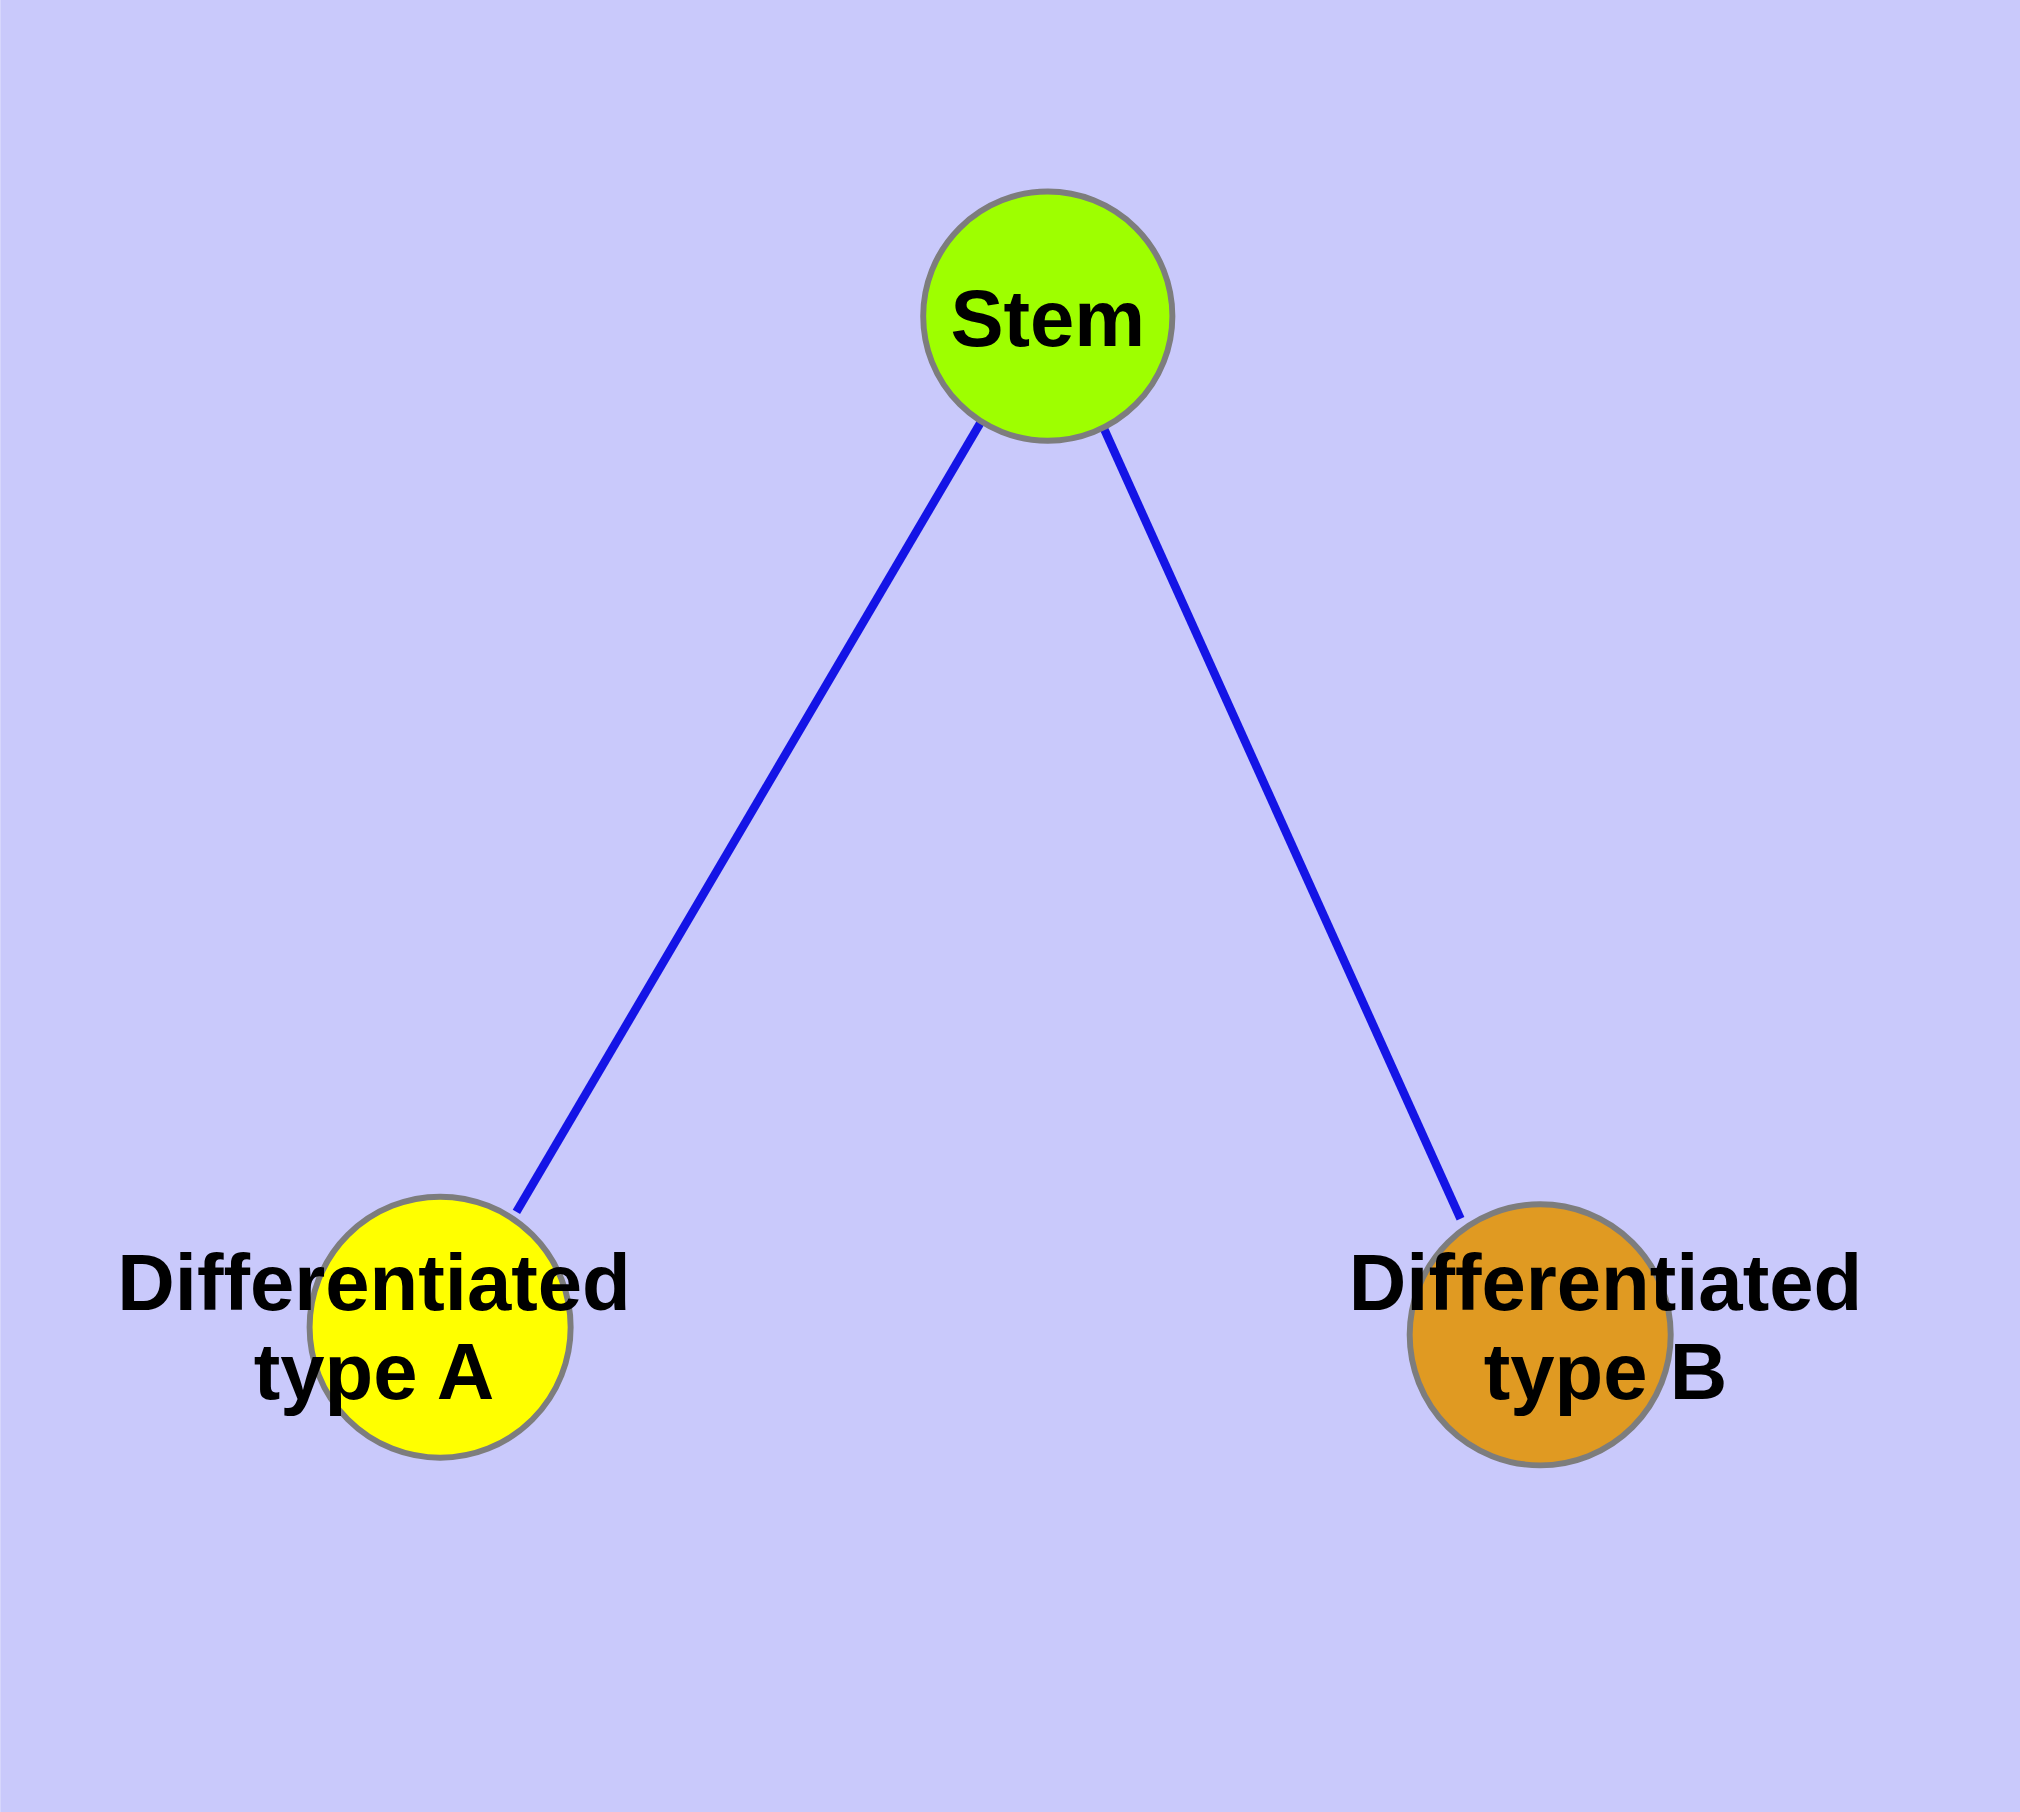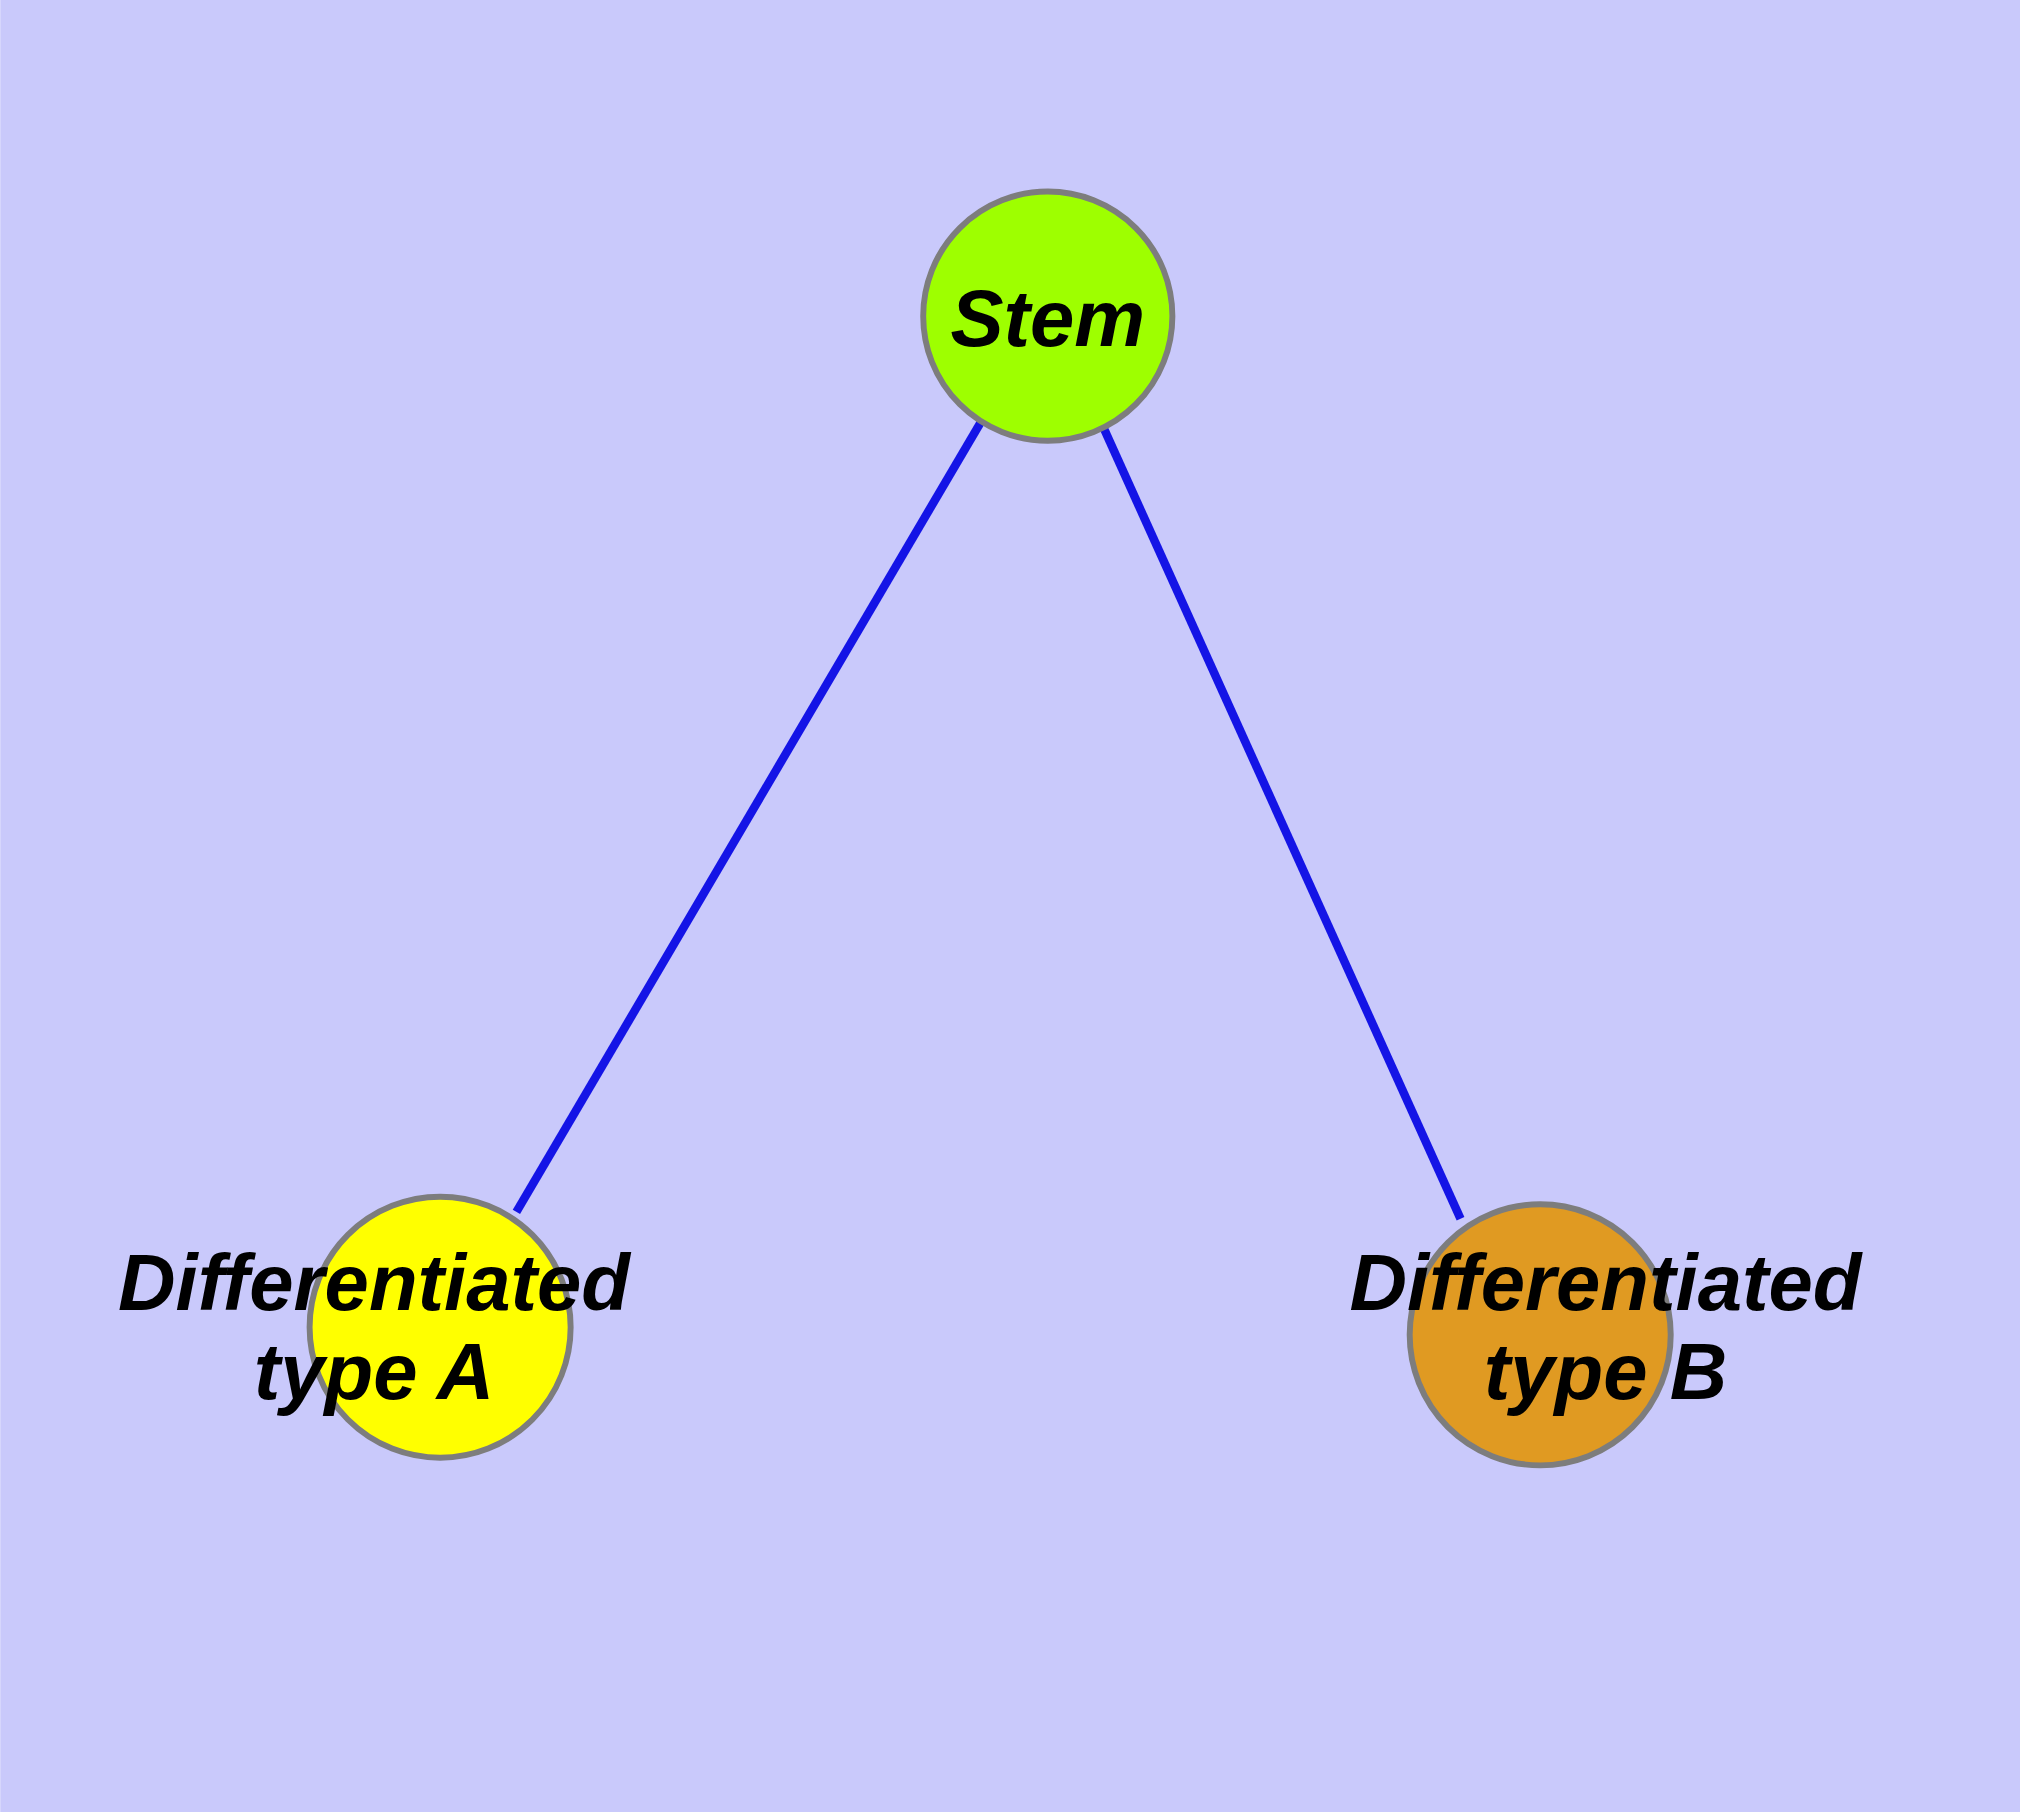--- a/index.html
+++ b/index.html
@@ -10,21 +10,20 @@
   body {
     width: 2021px;
     height: 1812px;
     overflow: hidden;
     font-family: "Liberation Sans", sans-serif;
   }
   #graph-canvas {
     position: relative;
     width: 2021px;
     height: 1812px;
-    font-style: italic;
   }
   #graph-svg {
     display: block;
     width: 2021px;
     height: 1812px;
   }
   .node-label {
     font-family: "Liberation Sans", sans-serif;
     font-weight: bold;
     font-size: 94px;

